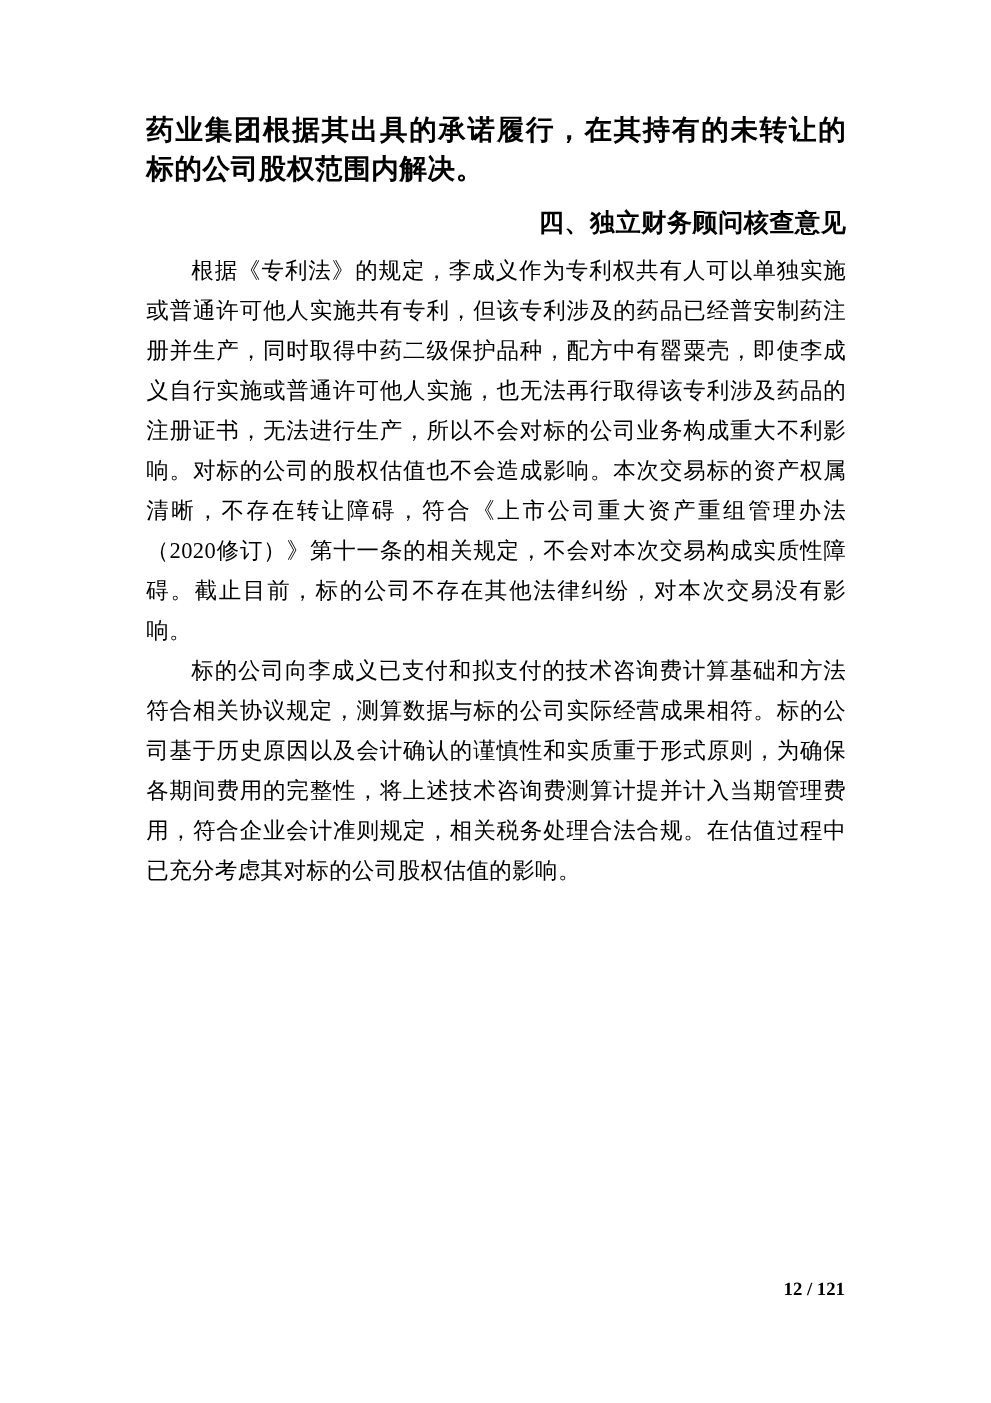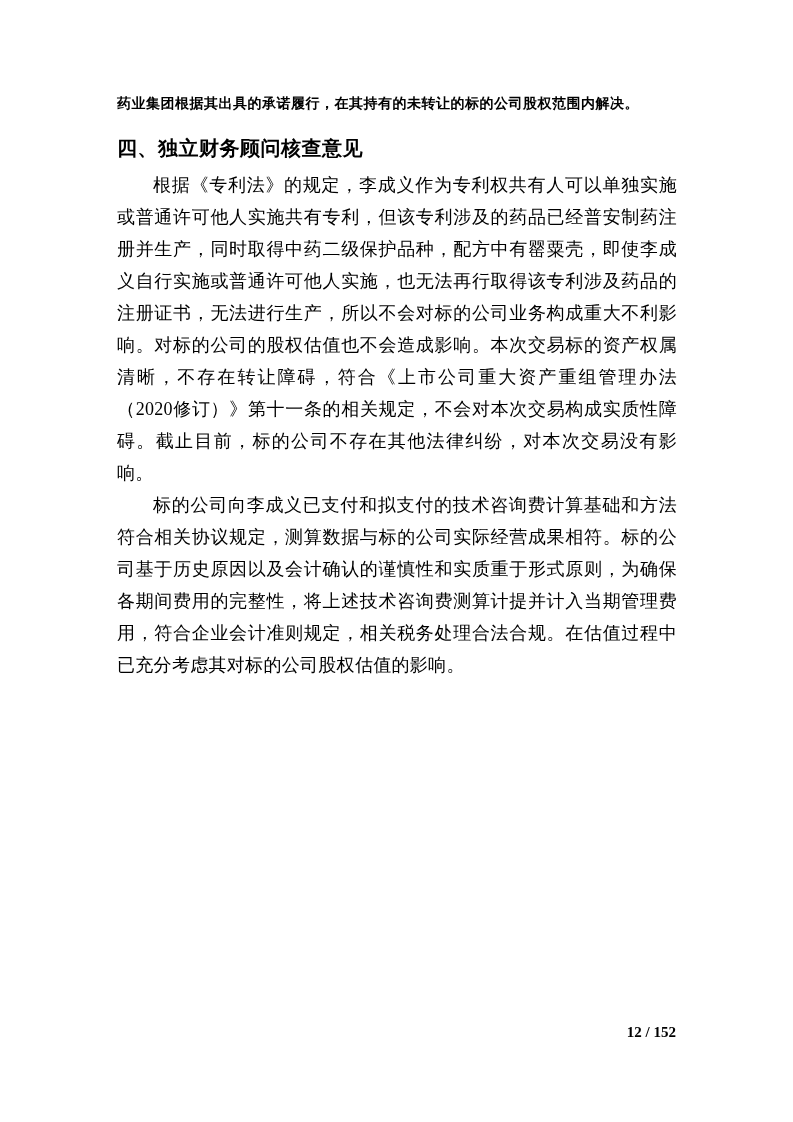--- a/index.html
+++ b/index.html
@@ -18,21 +18,21 @@
   }
   .content {
     position: absolute;
     left: 117px;
     top: 88px;
     width: 560px;
   }
   
   .quoted p {
     margin: 0 0 6px 0;
-    font-size: 14px;
+    font-size: 22px;
     line-height: 31px;
     font-weight: bold;
     text-align: justify;
     text-align-last: left;
     letter-spacing: 0.5px;
   }
   
   .body-text p {
     margin: 0;
     font-size: 18px;
@@ -45,20 +45,21 @@
   .indent {
     text-indent: 2em;
   }
   .section-heading {
     margin: 16px 0 8px 0;
     font-family: "Liberation Sans", "DejaVu Sans", sans-serif;
     font-size: 20px;
     line-height: 26px;
     font-weight: bold;
     letter-spacing: 0.5px;
+    text-align: right;
   }
   .para-d {
     margin-bottom: 0;
   }
   .footer-page-number {
     position: absolute;
     right: 117px;
     top: 1024px;
     font-size: 15px;
     font-weight: bold;
@@ -77,14 +78,14 @@
 
     <h2 class="section-heading">四、独立财务顾问核查意见</h2>
 
     <div class="body-text">
       <p class="indent">根据《专利法》的规定，李成义作为专利权共有人可以单独实施或普通许可他人实施共有专利，但该专利涉及的药品已经普安制药注册并生产，同时取得中药二级保护品种，配方中有罂粟壳，即使李成义自行实施或普通许可他人实施，也无法再行取得该专利涉及药品的注册证书，无法进行生产，所以不会对标的公司业务构成重大不利影响。对标的公司的股权估值也不会造成影响。本次交易标的资产权属清晰，不存在转让障碍，符合《上市公司重大资产重组管理办法（2020修订）》第十一条的相关规定，不会对本次交易构成实质性障碍。截止目前，标的公司不存在其他法律纠纷，对本次交易没有影响。</p>
       <p class="indent">标的公司向李成义已支付和拟支付的技术咨询费计算基础和方法符合相关协议规定，测算数据与标的公司实际经营成果相符。标的公司基于历史原因以及会计确认的谨慎性和实质重于形式原则，为确保各期间费用的完整性，将上述技术咨询费测算计提并计入当期管理费用，符合企业会计准则规定，相关税务处理合法合规。在估值过程中已充分考虑其对标的公司股权估值的影响。</p>
     </div>
 
   </div>
 
-  <div class="footer-page-number">12 / 152</div>
+  <div class="footer-page-number">12 / 121</div>
 </div>
 
 </body></html>

